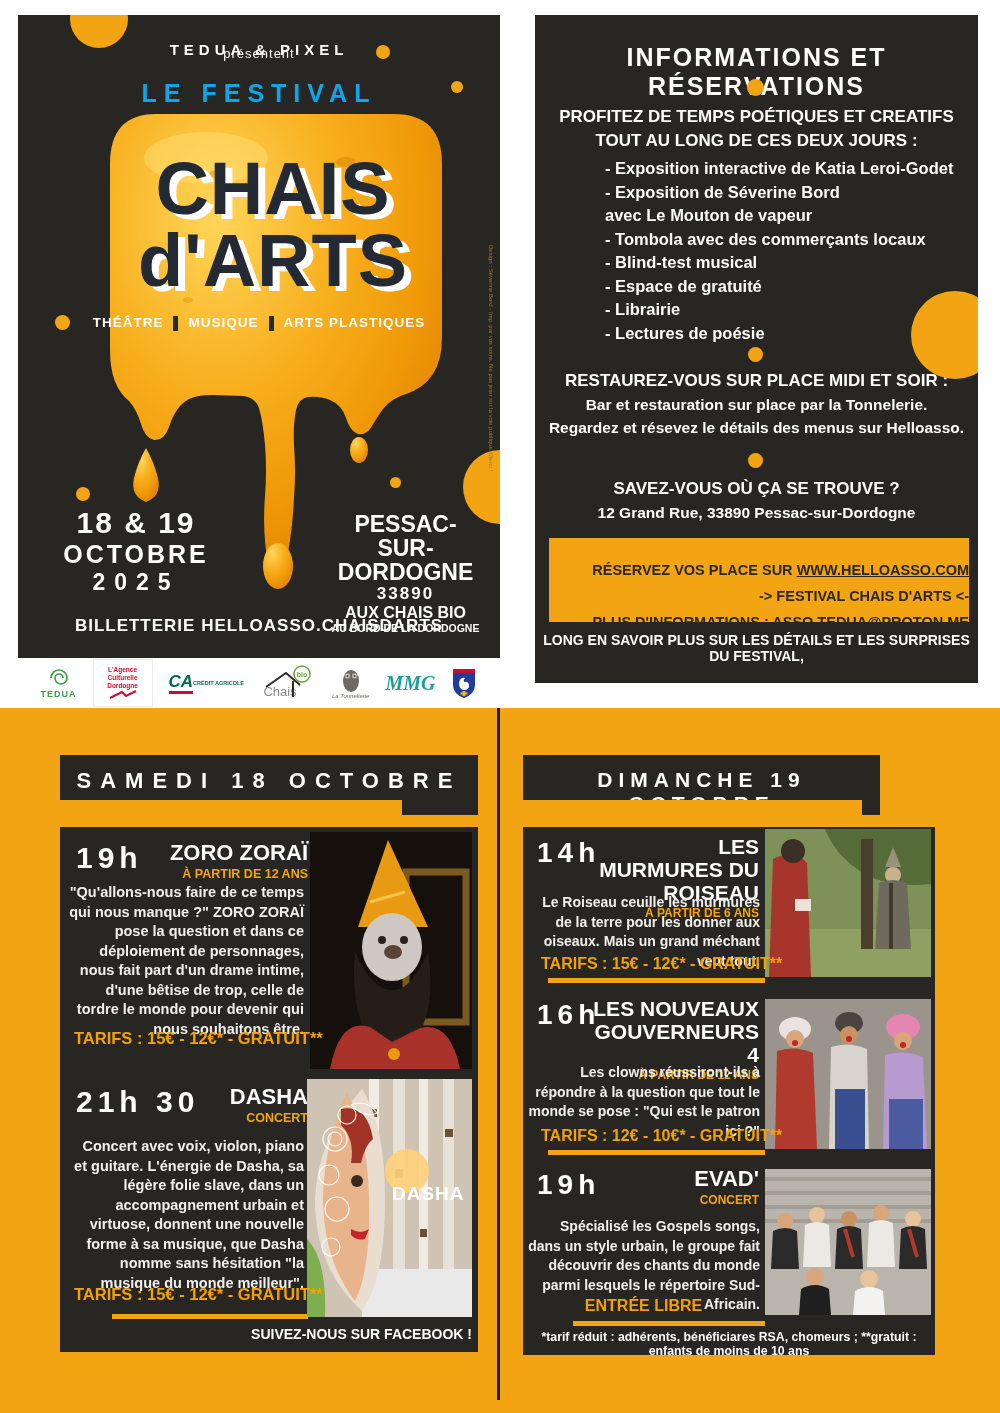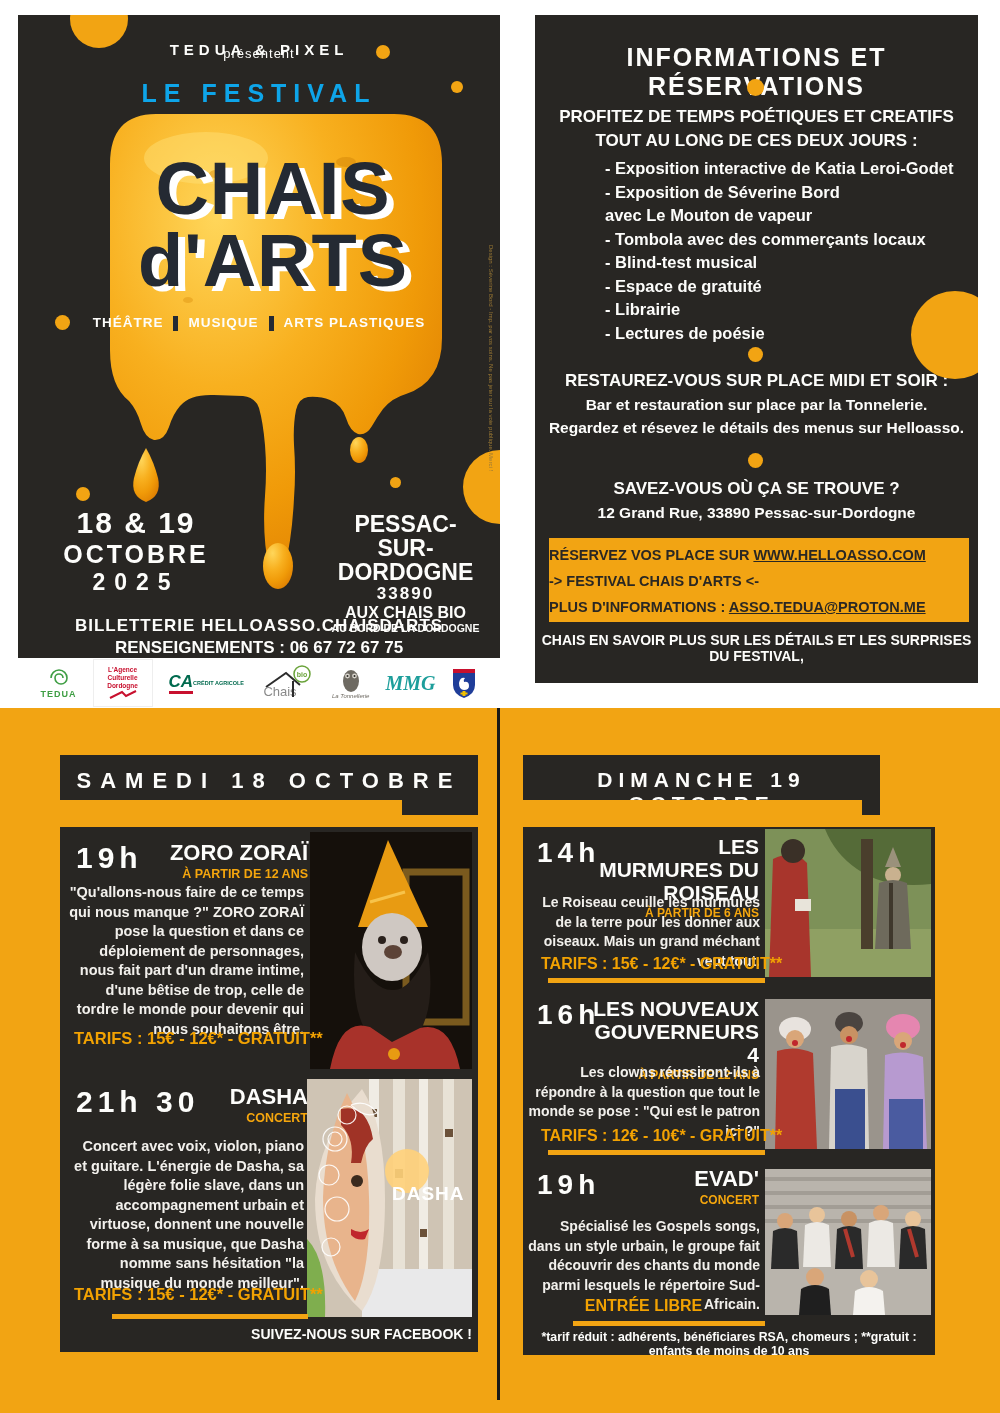--- a/index.html
+++ b/index.html
@@ -87,21 +87,20 @@
 
   <div class="abs ctr w b" style="left:310px;top:497px;width:155px">
     <div style="font-size:23px;line-height:24px">PESSAC-SUR-</div>
     <div style="font-size:23px;line-height:24px">DORDOGNE</div>
     <div style="font-size:17px;line-height:19px;letter-spacing:2px">33890</div>
     <div style="font-size:16px;line-height:19px">AUX CHAIS BIO</div>
     <div style="font-size:10.5px;line-height:13px">AU BORD DE LA DORDOGNE</div>
   </div>
 
   <div class="abs ctr w b" style="left:0;top:601px;width:482px;font-size:17px;letter-spacing:1px">BILLETTERIE HELLOASSO.CHAISDARTS</div>
-  <div class="abs ctr w b" style="left:0;top:623px;width:482px;font-size:17px">RENSEIGNEMENTS : 06 67 72 67 75</div>
 
   <div class="credit" style="left:476px;top:230px">Design : Séverine Bord - Imp. par vos soins. Ne pas jeter sur la voie publique. Merci !</div>
 </div>
 
 <div class="abs" style="left:18px;top:658px;width:482px;height:50px;background:#ffffff;display:flex;align-items:center;justify-content:center;gap:16px">
   <div class="sponsor" style="flex-direction:column">
     <svg width="26" height="22" viewBox="0 0 26 22">
         <path d="M13 11 m-8 0 a8 8 0 1 1 16 0 a6 6 0 1 1 -12 0 a4 4 0 1 1 8 0" fill="none" stroke="#3f9e44" stroke-width="1.6"></path>
       </svg>
     <div style="color:#3f9e44;font-weight:bold;font-size:9px;letter-spacing:1px">TEDUA</div>
@@ -169,27 +168,27 @@
 
   <div class="dot" style="left:213px;top:332px;width:15px;height:15px"></div>
   <div class="abs ctr info-line" style="left:0;top:356px;width:443px;font-size:17px">RESTAUREZ-VOUS SUR PLACE MIDI ET SOIR :</div>
   <div class="abs ctr info-line" style="left:0;top:381px;width:443px;font-size:15.5px">Bar et restauration sur place par la Tonnelerie.</div>
   <div class="abs ctr info-line" style="left:0;top:404px;width:443px;font-size:15.5px">Regardez et résevez le détails des menus sur Helloasso.</div>
 
   <div class="dot" style="left:213px;top:438px;width:15px;height:15px"></div>
   <div class="abs ctr info-line" style="left:0;top:464px;width:443px;font-size:17px">SAVEZ-VOUS OÙ ÇA SE TROUVE ?</div>
   <div class="abs ctr info-line" style="left:0;top:489px;width:443px;font-size:15.5px">12 Grand Rue, 33890 Pessac-sur-Dordogne</div>
 
-  <div class="abs" style="left:14px;top:523px;width:420px;height:84px;background:#F2A413;color:#2a2723;font-weight:bold;text-align:left;font-size:14.5px;line-height:26px;padding-top:4px;box-sizing:border-box">
+  <div class="abs" style="left:14px;top:523px;width:420px;height:84px;background:#F2A413;color:#2a2723;font-weight:bold;text-align:right;font-size:14.5px;line-height:26px;padding-top:19px;box-sizing:border-box">
     <div><span>RÉSERVEZ VOS PLACE SUR </span><span class="link">WWW.HELLOASSO.COM</span></div>
     <div>-&gt; FESTIVAL CHAIS D'ARTS &lt;-</div>
     <div><span>PLUS D'INFORMATIONS : </span><span class="link">ASSO.TEDUA@PROTON.ME</span></div>
   </div>
 
-  <div class="abs ctr info-line" style="left:0;top:617px;width:443px;font-size:14px">CHAIS EN SAVOIR PLUS SUR LES DÉTAILS ET LES SURPRISES DU FESTIVAL,</div>
+  <div class="abs ctr info-line" style="left:0;top:617px;width:443px;font-size:14px">LONG EN SAVOIR PLUS SUR LES DÉTAILS ET LES SURPRISES DU FESTIVAL,</div>
 
   <div class="dot" style="left:376px;top:276px;width:88px;height:88px"></div>
 </div>
 
 <div class="panel" style="left:60px;top:755px;width:418px;height:60px">
   <div class="ctr day-header" style="padding-top:13px">SAMEDI 18 OCTOBRE</div>
 </div>
 <div class="orange-bg" style="left:56px;top:800px;width:346px;height:15px"></div>
 
 <div class="panel" style="left:60px;top:827px;width:418px;height:525px">

